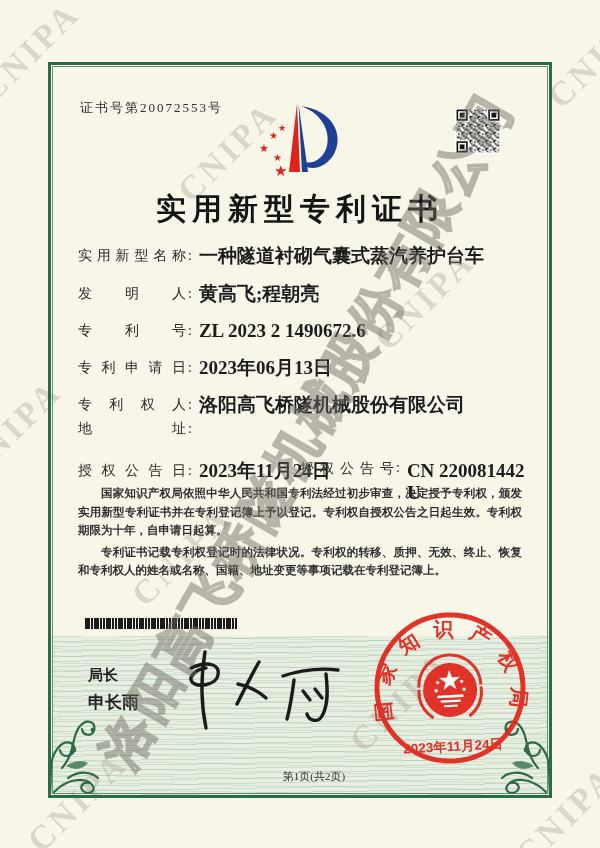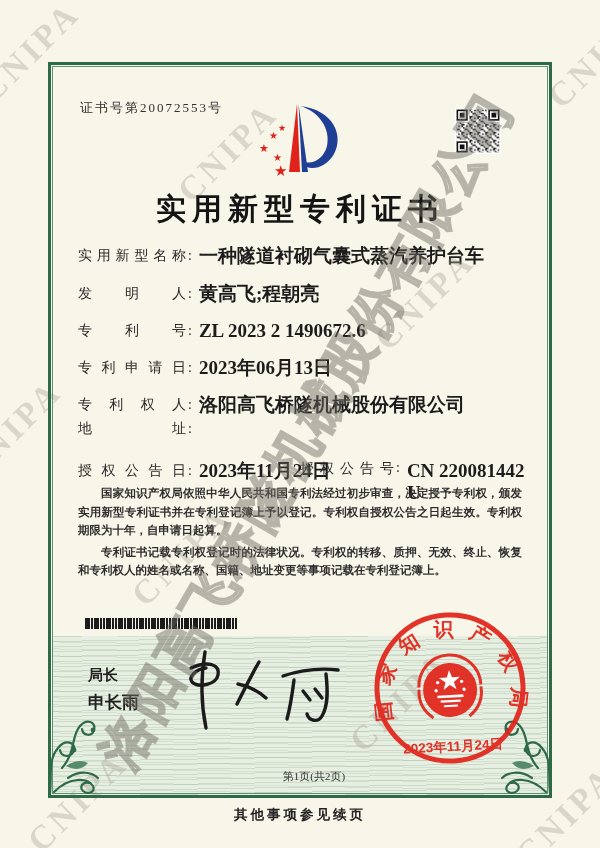--- a/index.html
+++ b/index.html
@@ -244,17 +244,16 @@
         <rect x="-13" y="5" width="26" height="2.6" fill="#fff"></rect>
         <rect x="-10" y="10" width="20" height="2.2" fill="#fff"></rect>
         <rect x="-7" y="15" width="14" height="2" fill="#fff"></rect>
       </g>
       <text x="80" y="143" text-anchor="middle" font-size="13.5" font-weight="bold" fill="#e1251b" font-family="'Liberation Sans',sans-serif">2023年11月24日</text>
     </g>
   </svg>
 
   <div class="content page-number">第1页(共2页)</div>
 
-  <div class="content continuation">其他事项参见续页</div>
 
   <div class="company-wm">洛阳高飞桥隧机械股份有限公司</div>
 
 </div>
 
 </body></html>

